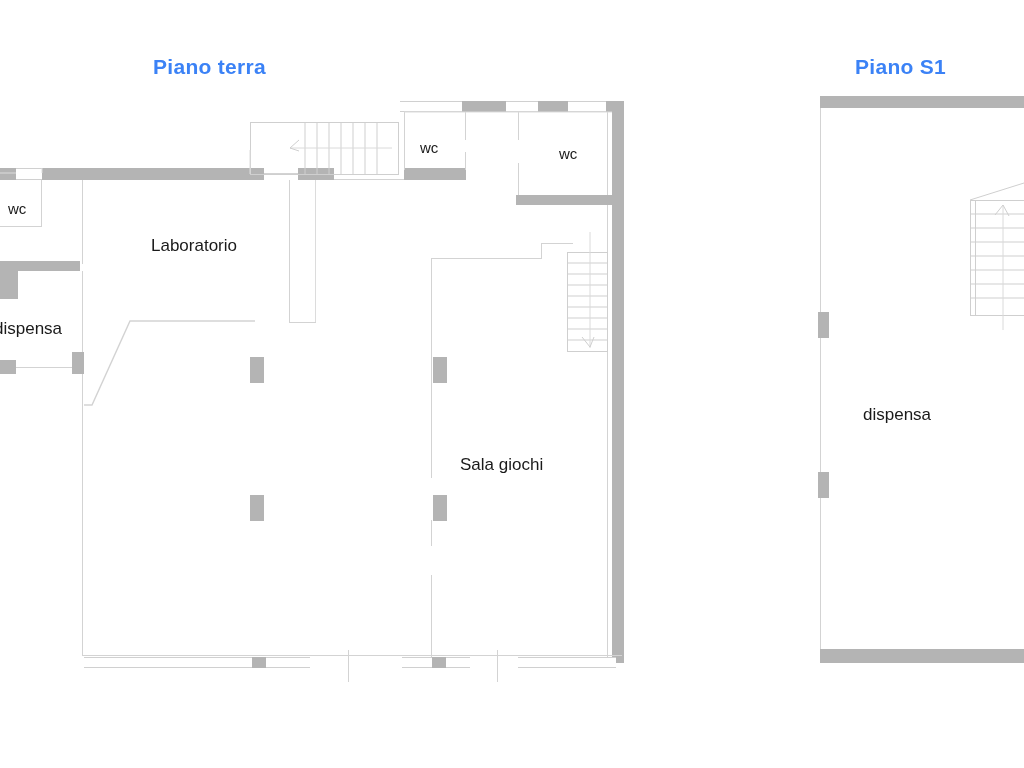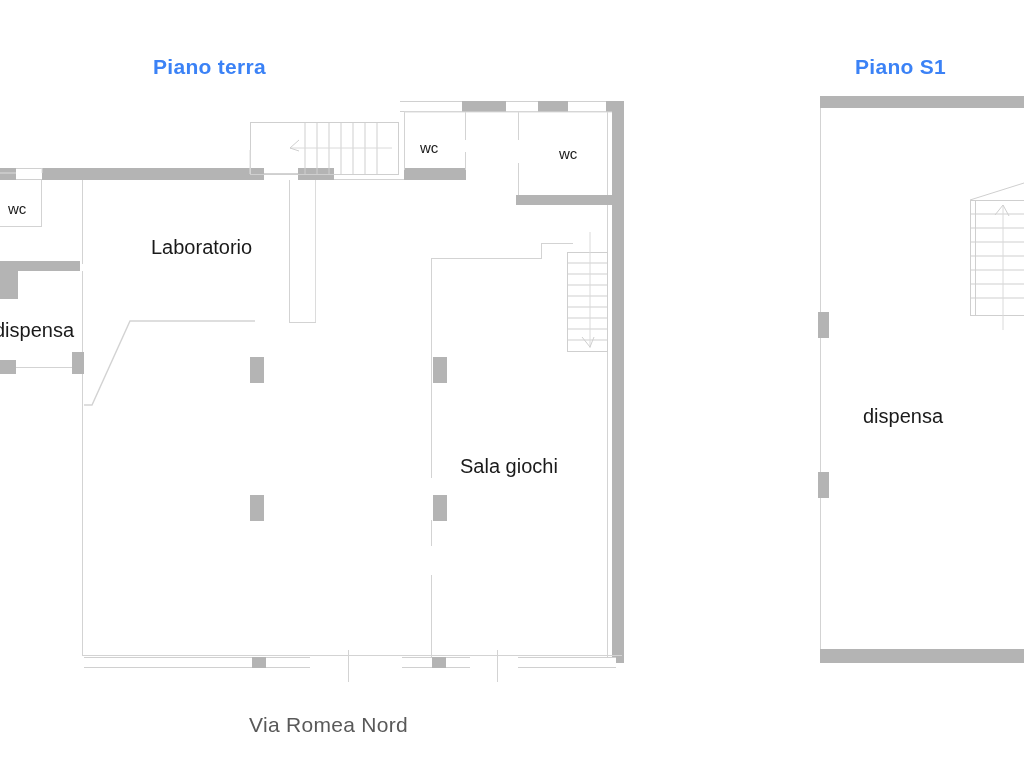--- a/index.html
+++ b/index.html
@@ -30,21 +30,21 @@
   .street-label {
     position: absolute;
     font-size: 21px;
     color: #595959;
     letter-spacing: 0.3px;
     white-space: nowrap;
     font-weight: 400;
   }
   .room-label {
     position: absolute;
-    font-size: 20px;
+    font-size: 17px;
     color: #1a1a1a;
     white-space: nowrap;
     font-weight: 400;
   }
   .room-label.small {
     font-size: 15px;
   }
   
   .wall {
     position: absolute;
@@ -171,21 +171,20 @@
   <div class="thin" style="left:820px; top:108px; width:1px; height:167px;"></div>
   <div class="pillar" style="left:818px; top:312px; width:11px; height:26px;"></div>
   <div class="thin" style="left:820px; top:275px; width:1px; height:37px;"></div>
   <div class="thin" style="left:820px; top:338px; width:1px; height:134px;"></div>
   <div class="pillar" style="left:818px; top:472px; width:11px; height:26px;"></div>
   <div class="thin" style="left:820px; top:498px; width:1px; height:151px;"></div>
   <div class="wall" style="left:820px; top:649px; width:204px; height:14px;"></div>
 
   <div class="room-label" style="left:863px; top:405px;">dispensa</div>
 
-  <div class="street-label" style="left:249px; top:713px;">Via Romea Nord</div>
 
   <svg class="overlay" viewBox="0 0 1024 768">
 
     <g stroke="#cfcfcf" stroke-width="1" fill="none">
       <rect x="250.5" y="122.5" width="148" height="52" stroke="#cfcfcf"></rect>
       <line x1="305" y1="122.5" x2="305" y2="174.5"></line>
       <line x1="317" y1="122.5" x2="317" y2="174.5"></line>
       <line x1="329" y1="122.5" x2="329" y2="174.5"></line>
       <line x1="341" y1="122.5" x2="341" y2="174.5"></line>
       <line x1="353" y1="122.5" x2="353" y2="174.5"></line>

